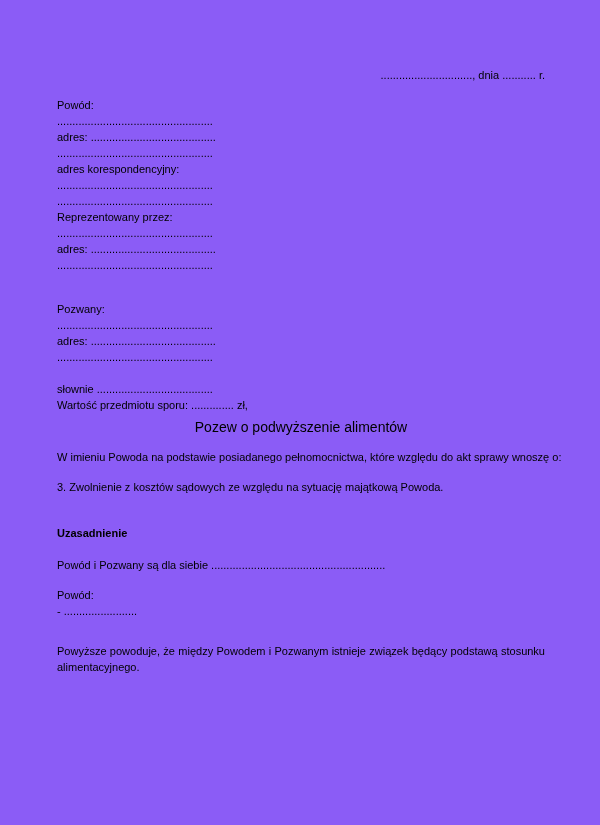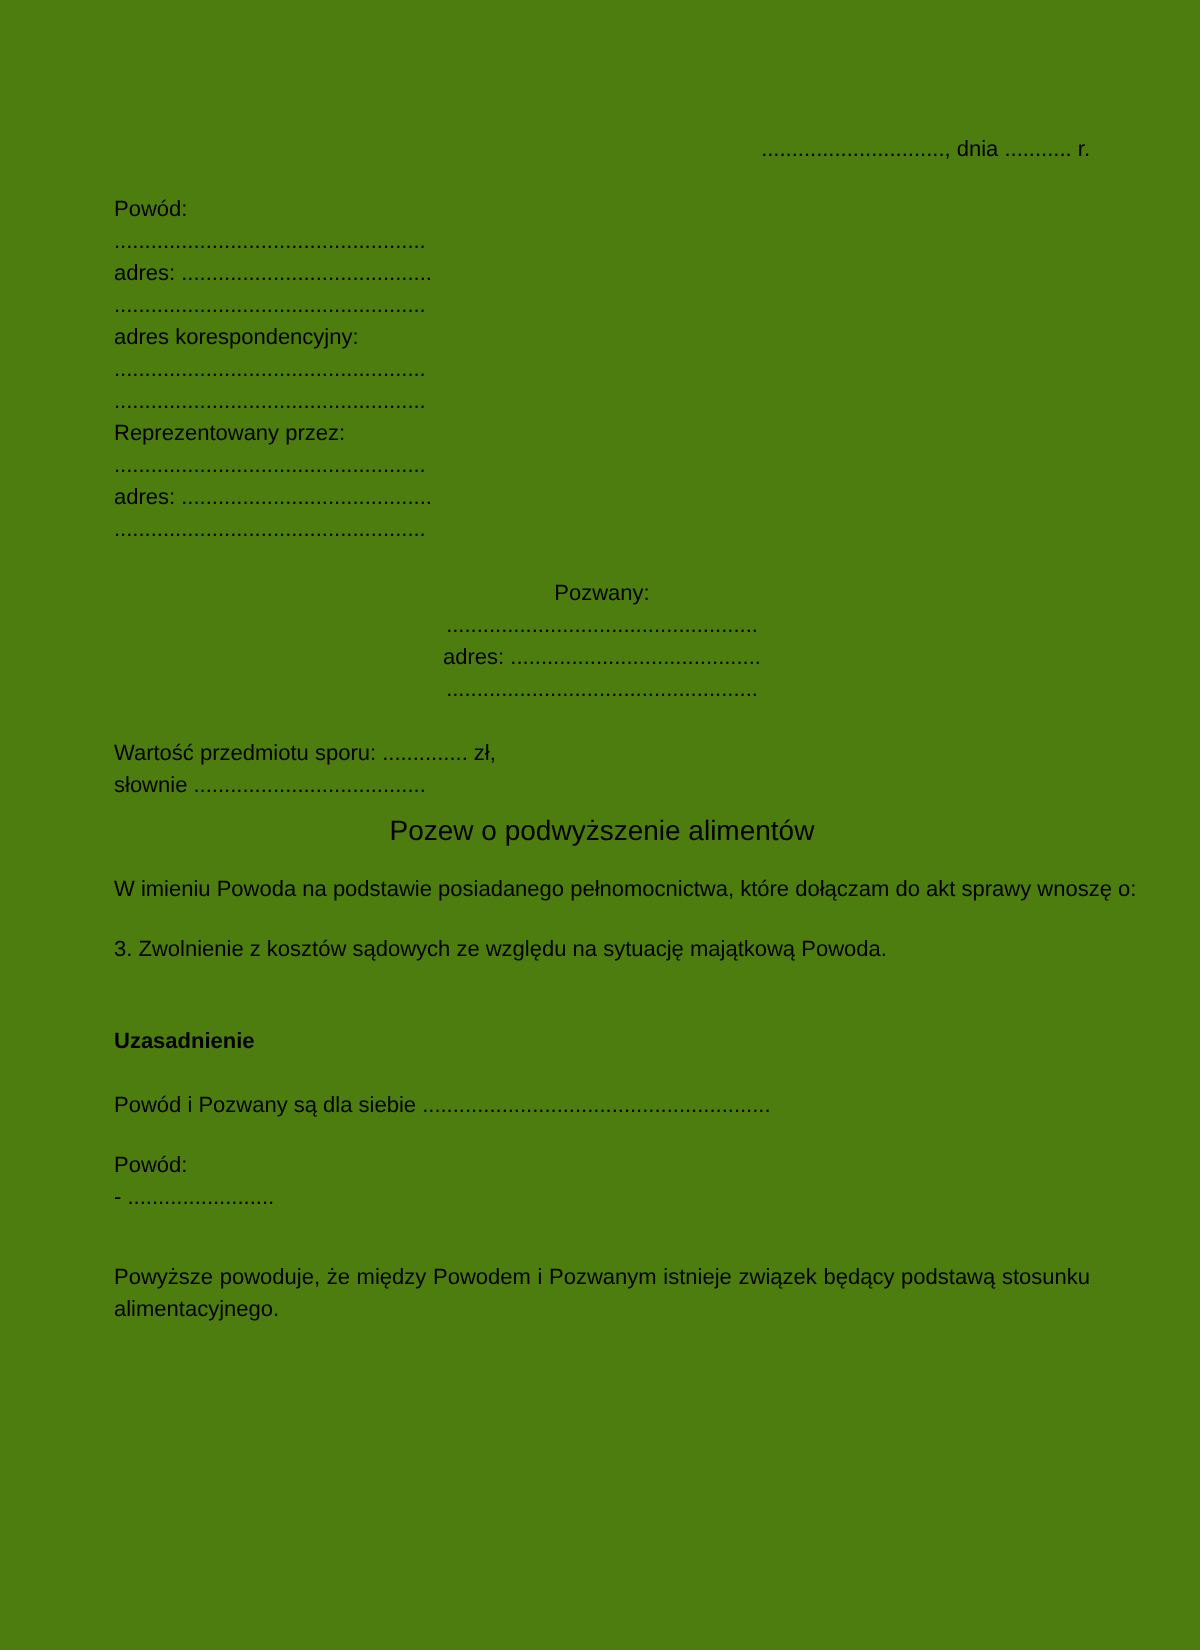--- a/index.html
+++ b/index.html
@@ -1,34 +1,34 @@
 <!DOCTYPE html>
 <html><head>
 <meta charset="utf-8">
 <style>
   * { box-sizing: border-box; }
   html, body { margin: 0; padding: 0; background: #ffffff; }
   .page {
     position: relative;
     width: 600px;
     height: 825px;
-    background: #4d7c0f;
+    background: #8b5cf6;
     color: #000000;
     font-family: "Liberation Sans", "DejaVu Sans", sans-serif;
     font-size: 11px;
     line-height: 16px;
     padding: 67px 55px 0 57px;
     overflow: hidden;
   }
   .line { white-space: nowrap; }
   .bold { font-weight: normal; }
   .date-line { text-align: right; white-space: nowrap; }
   .sec-plaintiff { margin-top: 14px; }
   .sec-representative { margin-top: 0; }
-  .sec-defendant { margin-top: 16px; text-align: center; }
+  .sec-defendant { margin-top: 28px; }
   .sec-wps { margin-top: 16px; }
   .doc-title {
     margin-top: 4px;
     text-align: center;
     font-weight: normal;
     font-size: 14px;
     line-height: 20px;
   }
   .intro { margin-top: 12px; white-space: nowrap; }
   .claim { text-align: justify; }
@@ -69,27 +69,27 @@
   </div>
 
   <div class="sec-defendant">
     <div class="line bold">Pozwany:</div>
     <div class="line">...................................................</div>
     <div class="line">adres: .........................................</div>
     <div class="line">...................................................</div>
   </div>
 
   <div class="sec-wps">
+    <div class="line">słownie ......................................</div>
     <div class="line">Wartość przedmiotu sporu: .............. zł,</div>
-    <div class="line">słownie ......................................</div>
   </div>
 
   <div class="doc-title">Pozew o podwyższenie alimentów</div>
 
-  <div class="intro">W imieniu Powoda na podstawie posiadanego pełnomocnictwa, które dołączam do akt sprawy wnoszę o:</div>
+  <div class="intro">W imieniu Powoda na podstawie posiadanego pełnomocnictwa, które względu do akt sprawy wnoszę o:</div>
 
   <div class="claim claim-3">3. Zwolnienie z kosztów sądowych ze względu na sytuację majątkową Powoda.</div>
 
   <div class="justification-heading">Uzasadnienie</div>
 
   <div class="relation-line">Powód i Pozwany są dla siebie .........................................................</div>
 
   <div class="evidence-label line">Powód:</div>
 
   <div class="line">- ........................</div>

